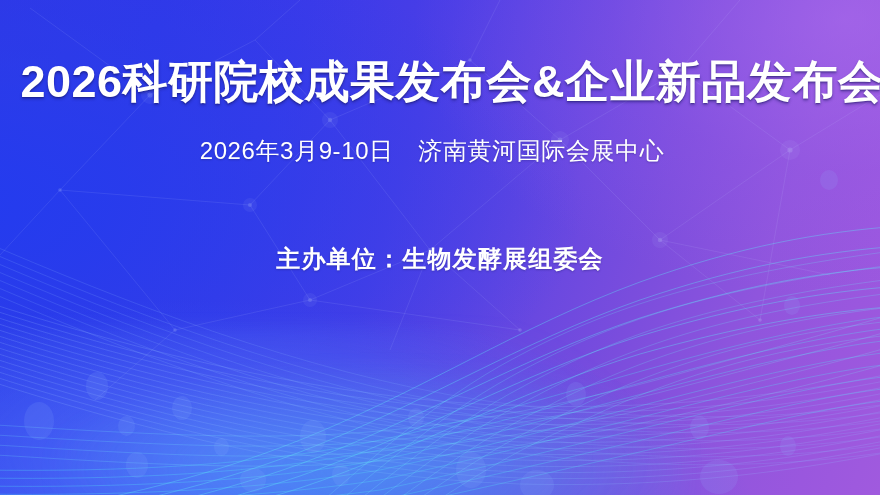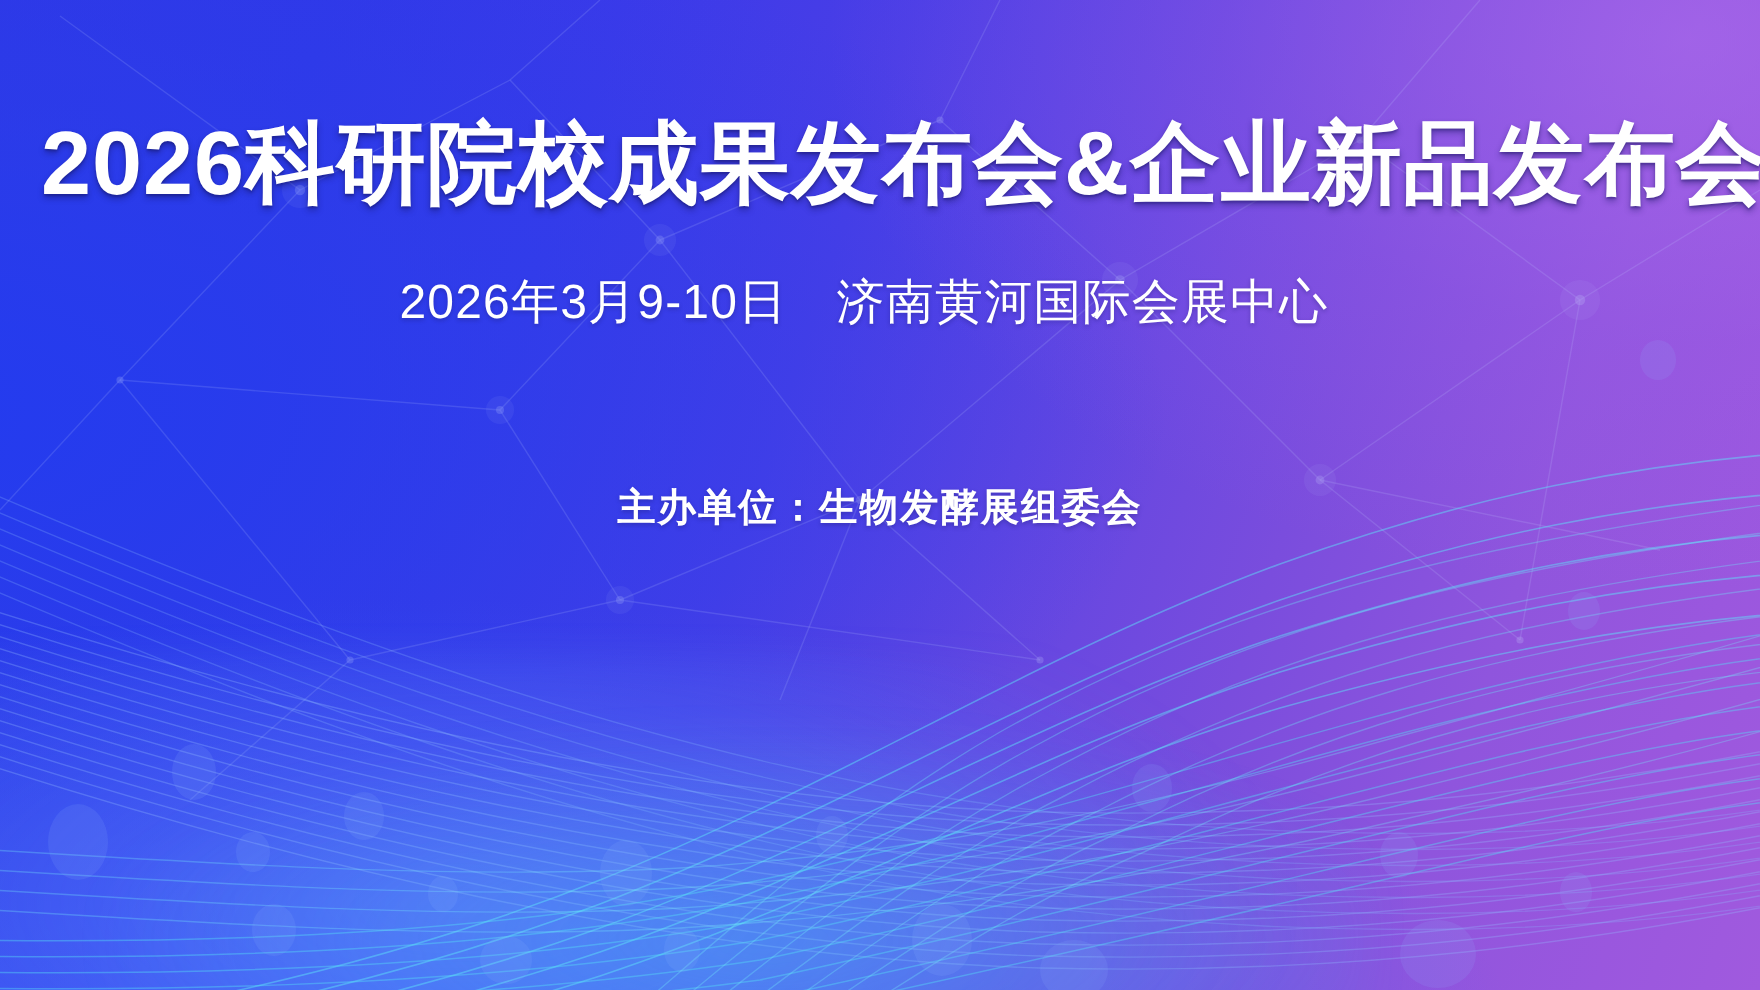--- a/index.html
+++ b/index.html
@@ -127,21 +127,21 @@
   }
   .orgblock {
     position: absolute;
     top: 240px;
     left: 0;
     width: 880px;
     text-align: center;
   }
   .orgline {
     color: #ffffff;
-    font-size: 19px;
+    font-size: 24px;
     font-weight: 700;
     letter-spacing: 1.2px;
     line-height: 1.62;
     white-space: nowrap;
     text-shadow: 0 1px 2px rgba(25,25,95,0.34);
   }
 </style>
 </head>
 <body>
 

